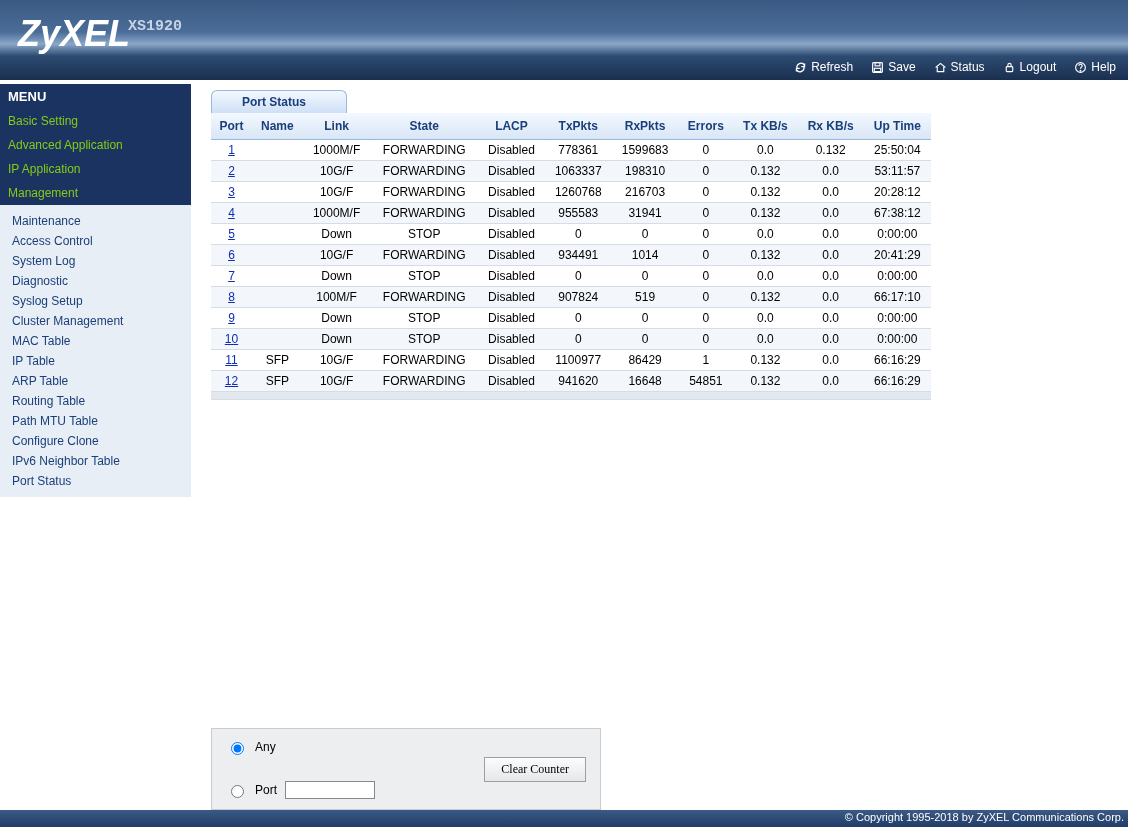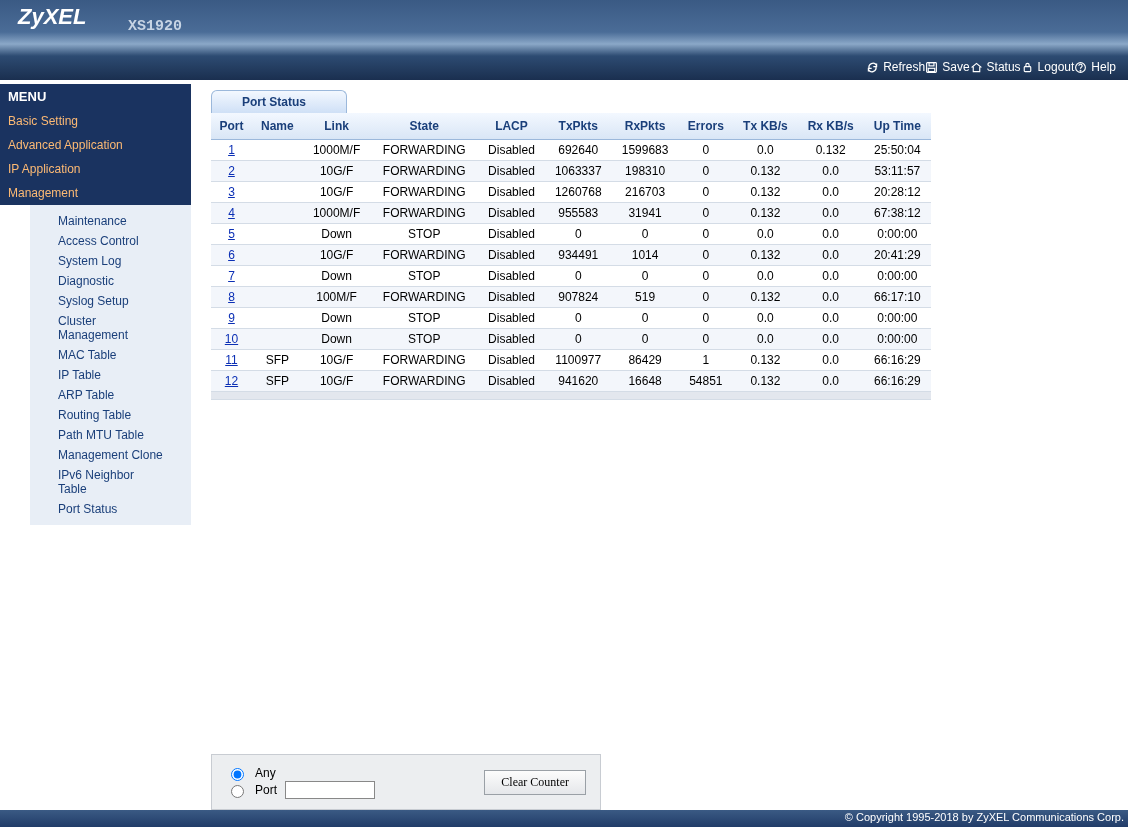--- a/index.html
+++ b/index.html
@@ -15,41 +15,42 @@
   .header {
     height: 80px;
     background: linear-gradient(to bottom, #3a5a84 0%, #4a6c97 40%, #8ba8c8 55%, #2d4b72 70%, #1a2f4f 100%);
     position: relative;
     color: #fff;
   }
   .logo {
     font-family: Arial, sans-serif;
     font-weight: bold;
     font-style: italic;
-    font-size: 22px;
+    font-size: 36px;
     color: #fff;
     position: absolute;
     left: 18px;
-    top: 4px;
+    top: 13px;
     letter-spacing: 0px;
   }
   .model {
     position: absolute;
     left: 128px;
     top: 18px;
     font-size: 15px;
     color: #c7d4e4;
     font-weight: bold;
     font-family: Liberation Mono, monospace;
   }
   .topbar {
     position: absolute;
     right: 12px;
     bottom: 6px;
     display: flex;
+    gap: 18px;
     align-items: center;
     font-size: 12px;
   }
   .topbar a { color: #fff; text-decoration: none; display: inline-flex; align-items: center; gap: 4px; }
   .icon { width: 13px; height: 13px; display: inline-block; }
   .main {
     display: flex;
     height: 730px;
   }
   .sidebar {
@@ -62,29 +63,28 @@
     color: #fff;
     font-weight: bold;
     padding: 5px 8px;
     font-size: 13px;
   }
   .menu-top {
     background: #1a3360;
   }
   .menu-top a {
     display: block;
-    color: #fdba74;
+    color: #84cc16;
     padding: 5px 8px;
     text-decoration: none;
     font-size: 12px;
   }
   .menu-sub {
     background: #e8eef6;
-    padding: 6px 16px;
-    margin-left: 30px;
+    padding: 6px 0;
   }
   .menu-sub a {
     display: block;
     color: #1a3f7a;
     padding: 3px 12px;
     text-decoration: none;
     font-size: 12px;
   }
   .content {
     flex: 1;
@@ -131,21 +131,21 @@
     left: 20px;
     bottom: 0px;
     background: #eceef0;
     border: 1px solid #c8ccd2;
     width: 390px;
     padding: 10px 14px;
     display: flex;
     align-items: center;
     justify-content: space-between;
   }
-  .counter-left { display: flex; flex-direction: column; gap: 0; }
+  .counter-left { display: flex; flex-direction: column; gap: 26px; }
   .counter-left label { display: inline-flex; align-items: center; gap: 8px; color: #000; font-size: 12px;}
   .counter-left input[type="text"]{ width: 90px; height: 18px; border:1px solid #888; }
   .clear-btn {
     padding: 4px 16px;
     border: 1px solid #9aa0a6;
     background: linear-gradient(to bottom, #fcfcfc, #e5e7ea);
     font-size: 12px;
     cursor: pointer;
     font-family: Liberation Serif, serif;
   }
@@ -231,21 +231,21 @@
         <a href="#">Access Control</a>
         <a href="#">System Log</a>
         <a href="#">Diagnostic</a>
         <a href="#">Syslog Setup</a>
         <a href="#">Cluster Management</a>
         <a href="#">MAC Table</a>
         <a href="#">IP Table</a>
         <a href="#">ARP Table</a>
         <a href="#">Routing Table</a>
         <a href="#">Path MTU Table</a>
-        <a href="#">Management Clone</a>
+        <a href="#">Configure Clone</a>
         <a href="#">IPv6 Neighbor Table</a>
         <a href="#">Port Status</a>
       </div>
   </div>
 
   <div class="content">
     <div class="panel-title">Port Status</div>
     <table class="port">
       <thead>
           <tr id="thead-row">
@@ -262,21 +262,21 @@
             <th>Up Time</th>
           </tr>
         </thead>
       <tbody id="tbody">
           <tr>
             <td class="port-link"><a href="#">1</a></td>
             <td></td>
             <td>1000M/F</td>
             <td>FORWARDING</td>
             <td>Disabled</td>
-            <td>692640</td>
+            <td>778361</td>
             <td>1599683</td>
             <td>0</td>
             <td>0.0</td>
             <td>0.132</td>
             <td>25:50:04</td>
           </tr>
           <tr>
             <td class="port-link"><a href="#">2</a></td>
             <td></td>
             <td>10G/F</td>

